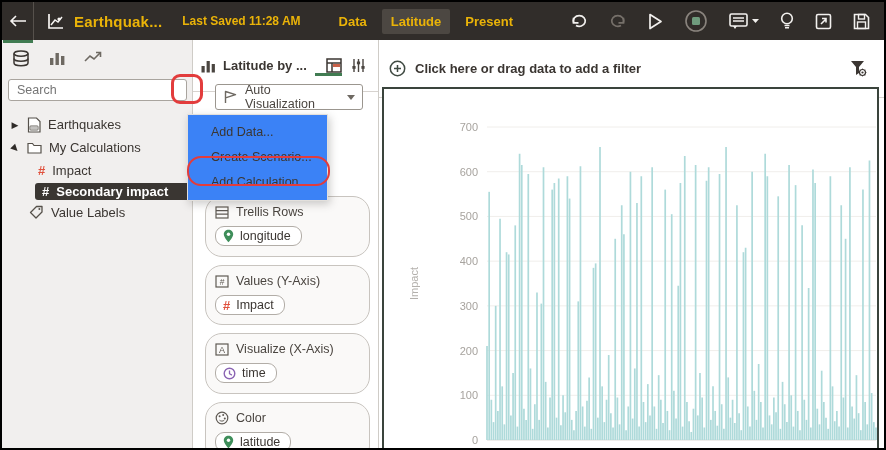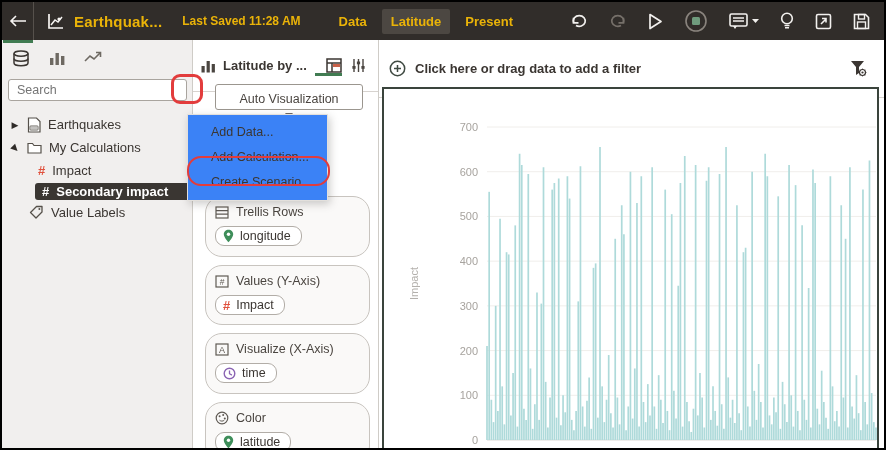--- a/index.html
+++ b/index.html
@@ -39,21 +39,21 @@
   .selrow{ margin:1px 0 1px 33px; width:158px; height:17px; background:#3a3632; border-radius:3px; color:#fff; display:flex; align-items:center; gap:7px; padding-left:7px; font-weight:700; cursor:pointer; }
   .hash{ font-weight:700; color:#e0513d; font-size:13px; }
   .hash.white{ color:#fff; }
 
   
   .mpanel{ width:186px; background:#fff; border-right:1px solid #cfccc7; flex:none; position:relative; }
   .mhdr{ height:52px; display:flex; align-items:center; border-bottom:1px solid #d7d3cf; padding:0 8px; position:relative; }
   .mtitle{ font-size:13px; font-weight:700; color:#3b3632; margin-left:7px; flex:1; white-space:nowrap; overflow:hidden; }
   .mtab{ width:24px; display:flex; justify-content:center; position:relative; cursor:pointer; }
   .mgreen{ position:absolute; left:122px; top:33px; width:27px; height:3px; background:#417c52; }
-  .vizsel{ position:absolute; left:22px; top:44px; width:148px; height:26px; border:1px solid #9b968f; border-radius:3px; background:#fff; display:flex; align-items:center; padding:0 7px; gap:7px; cursor:pointer;flex-direction:column; }
+  .vizsel{ position:absolute; left:22px; top:44px; width:148px; height:26px; border:1px solid #9b968f; border-radius:3px; background:#fff; display:flex; align-items:center; padding:0 7px; gap:7px; cursor:pointer; }
   .vizsel .vtxt{ font-size:12.5px; color:#4a4540; flex:1; }
   .caret{ width:0; height:0; border-left:4px solid transparent; border-right:4px solid transparent; border-top:5px solid #6e6962; }
   .gsections{ position:absolute; left:12px; top:156px; width:165px; display:flex; flex-direction:column; gap:8px; }
   .gsec{ border:1px solid #c8c4bf; border-radius:17px; background:#faf9f8; padding:8px 9px 9px 9px; }
   .gsec .ghead{ display:flex; align-items:center; gap:7px; font-size:12.5px; color:#4a4540; }
   .gpill{ margin-top:7px; display:inline-flex; align-items:center; gap:6px; background:#fff; border:1px solid #b2ada7; border-radius:9px; height:20px; padding:0 10px 0 7px; font-size:12.5px; color:#3b3632; cursor:pointer; }
 
   
   .rarea{ flex:1; background:#fff; position:relative; }
   .fbar{ height:58px; border-bottom:1px solid #d7d3cf; display:flex; align-items:center; padding:0 16px 0 10px; gap:9px; cursor:pointer; }
@@ -542,20 +542,20 @@
             <line x1="487.65363128491623" x2="487.65363128491623" y1="327" y2="280.05" stroke="#aedada" stroke-width="1.7"></line>
             <line x1="489.82681564245814" x2="489.82681564245814" y1="327" y2="309.1142857142857" stroke="#aedada" stroke-width="1.7"></line>
             <line x1="492.00000000000006" x2="492.00000000000006" y1="327" y2="314.47999999999996" stroke="#aedada" stroke-width="1.7"></line>
           </svg>
       </div>
     </div>
   </div>
 
   <div class="menu">
     <div class="mitem">Add Data...</div>
+    <div class="mitem">Create Scenario...</div>
     <div class="mitem">Add Calculation...</div>
-    <div class="mitem">Create Scenario...</div>
   </div>
 
   <div class="ann plus"></div>
   <div class="ann calc"></div>
 
 </div>
 
 </body></html>

